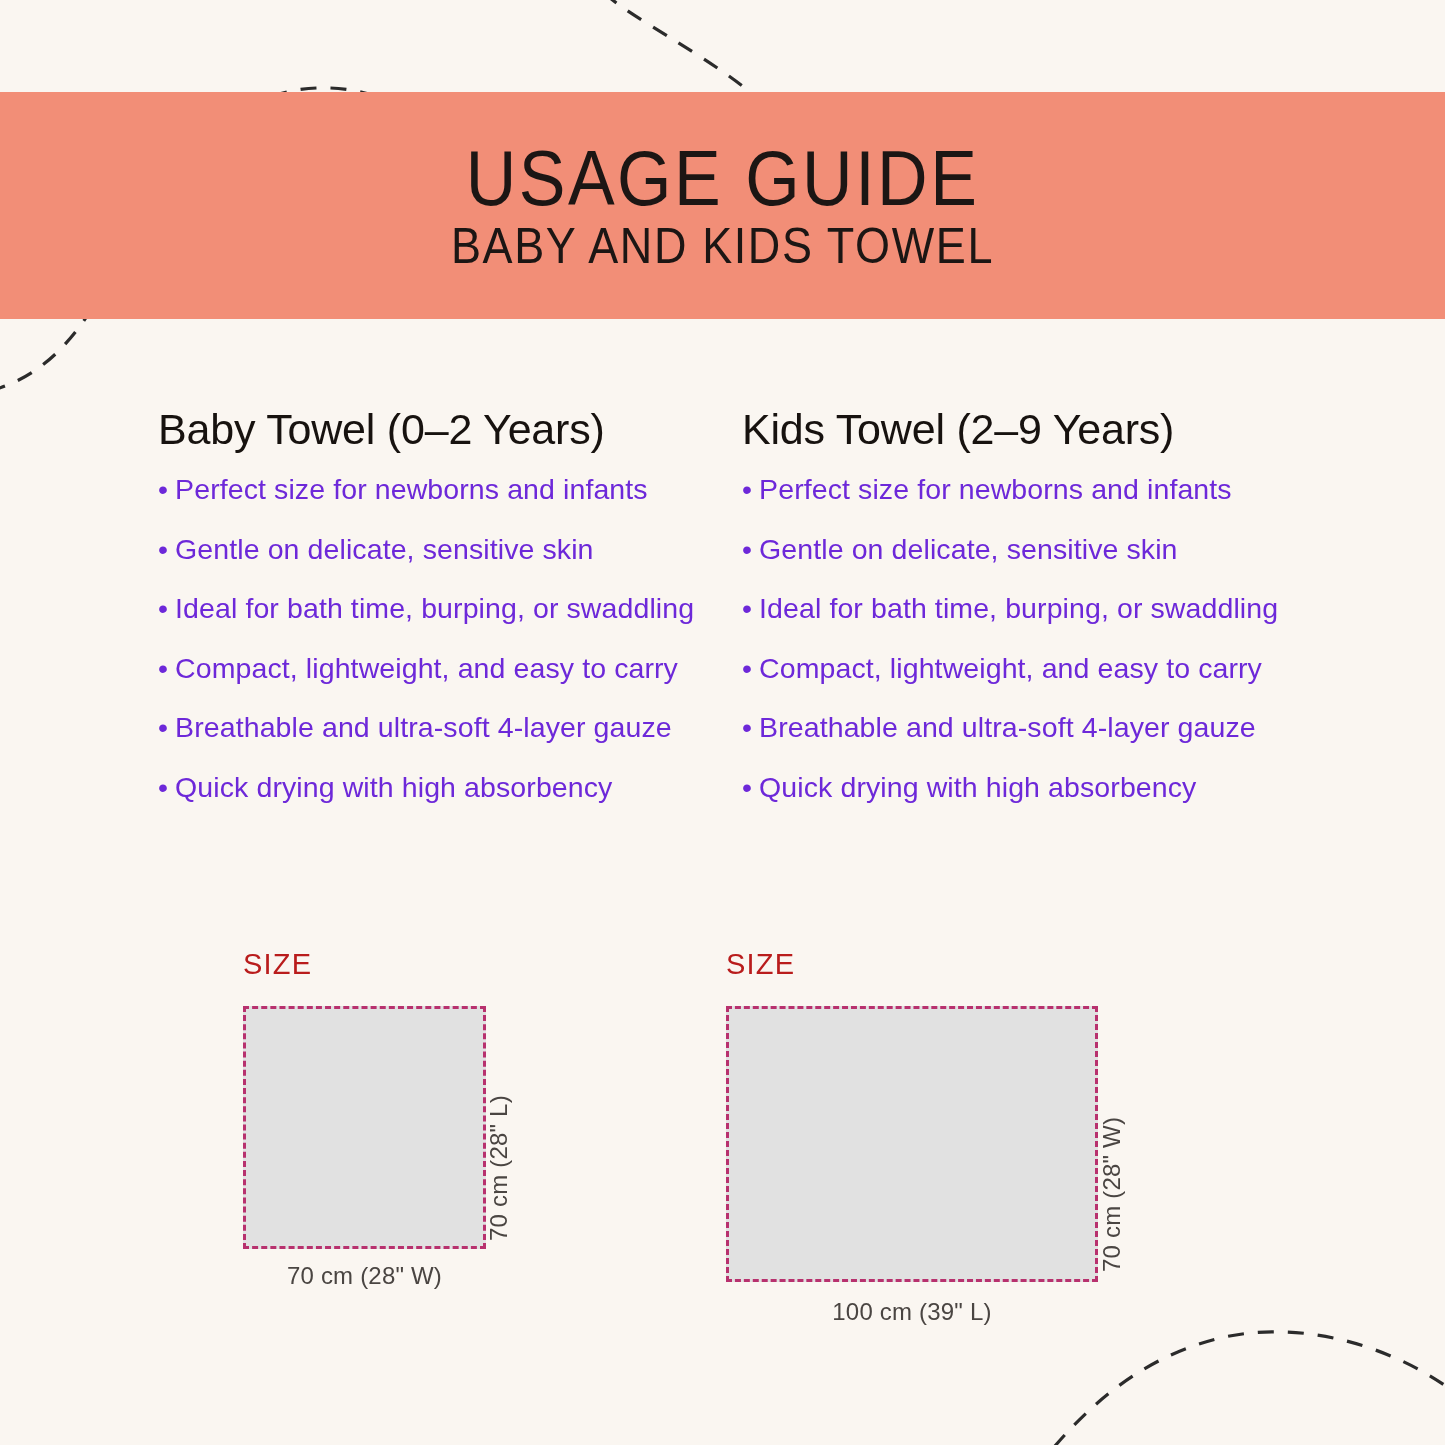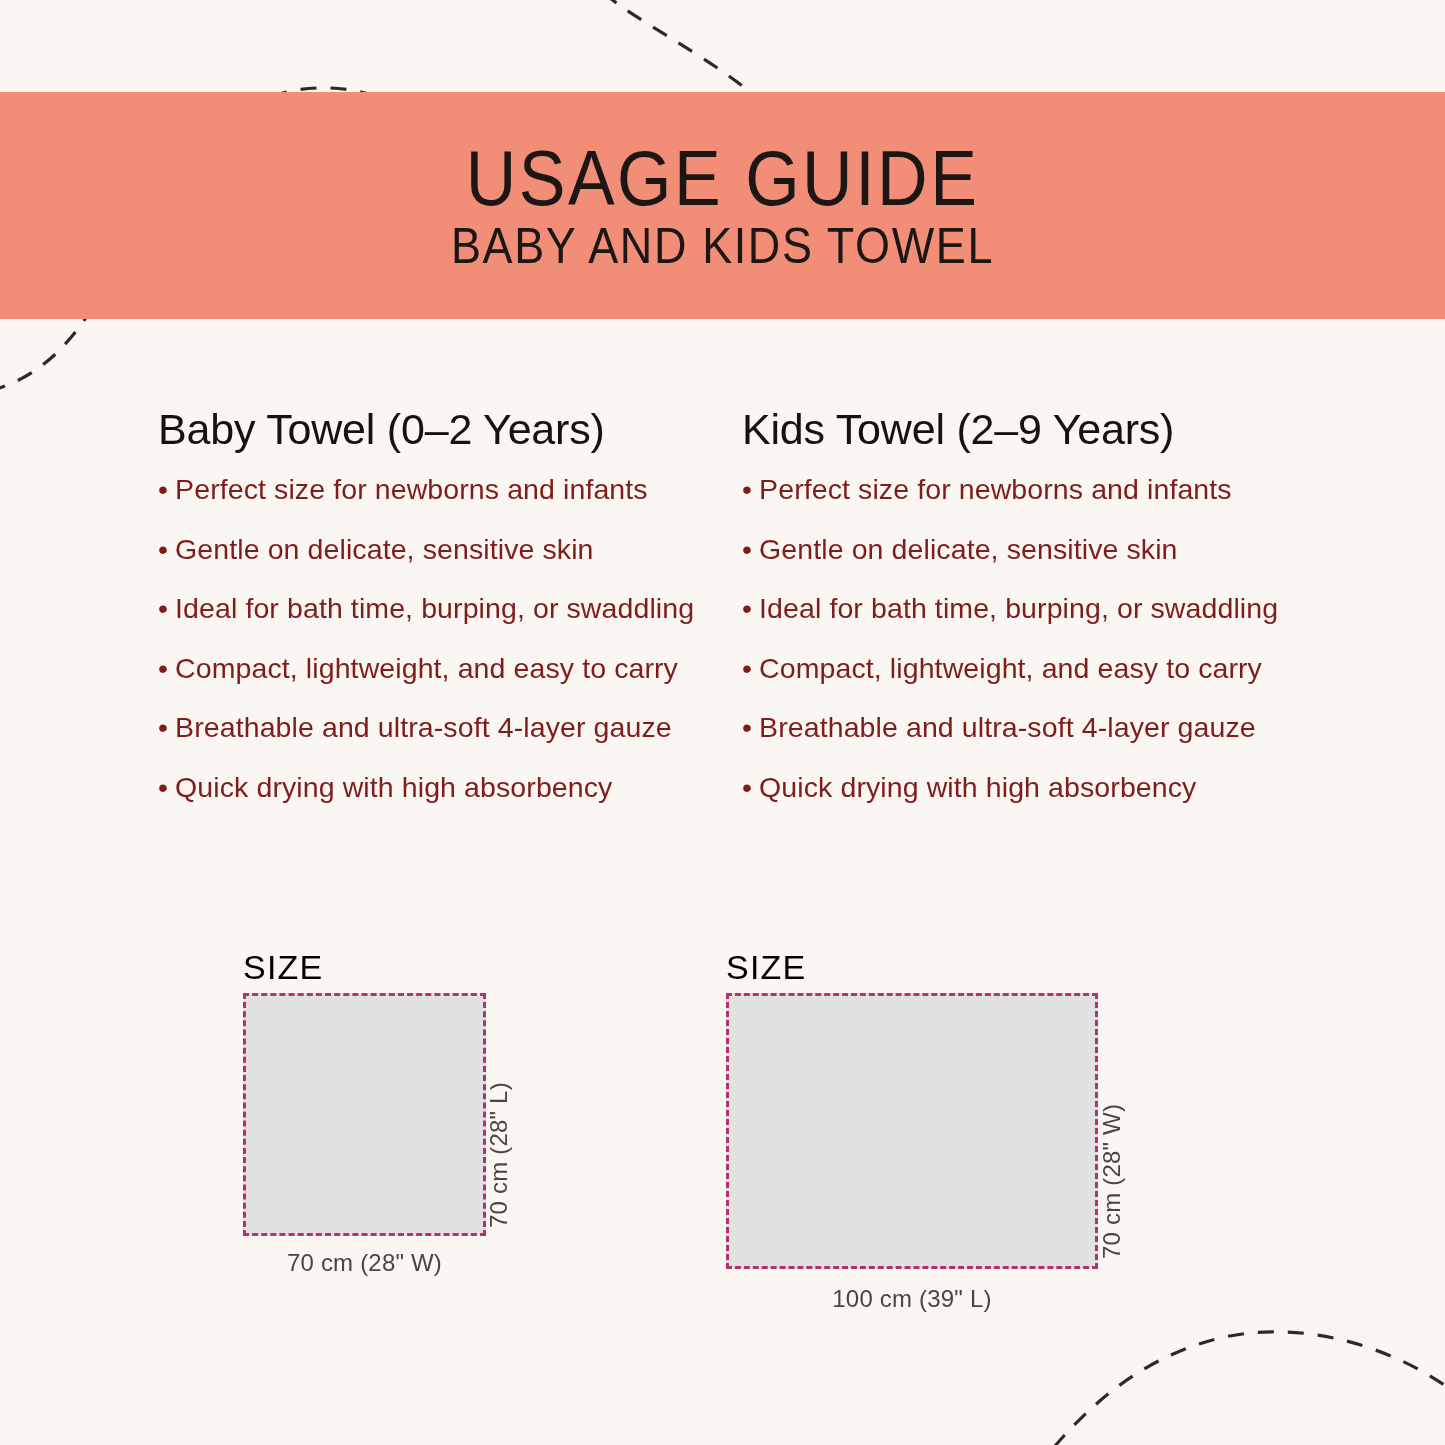--- a/index.html
+++ b/index.html
@@ -108,21 +108,21 @@
     white-space: nowrap;
   }
   .bullets {
     list-style: none;
     margin: 0;
     padding: 0;
   }
   .bullet {
     font-size: 28.5px;
     font-weight: 300;
-    color: #7f1d1d;
+    color: #6d28d9;
     line-height: 1.0;
     margin: 0 0 31px 0;
     white-space: nowrap;
     letter-spacing: 0.1px;
   }
   .bullet .dot {
     display: inline-block;
     margin-right: 7px;
   }
 
@@ -134,25 +134,25 @@
     width: 1445px;
     z-index: 4;
   }
   .size-block {
     position: absolute;
   }
   .size-block.left  { left: 243px; top: 0; }
   .size-block.right { left: 726px; top: 0; }
 
   .size-label {
-    font-size: 34px;
-    font-weight: 300;
-    color: #000000;
+    font-size: 29px;
+    font-weight: 300;
+    color: #b91c1c;
     letter-spacing: 1.2px;
-    margin: 0 0 9px 0;
+    margin: 0 0 27px 0;
     line-height: 1;
   }
 
   .box-wrap {
     position: relative;
   }
   .size-box {
     background: #E1E1E1;
     border: 3px dashed #B8316E;
     box-sizing: border-box;

